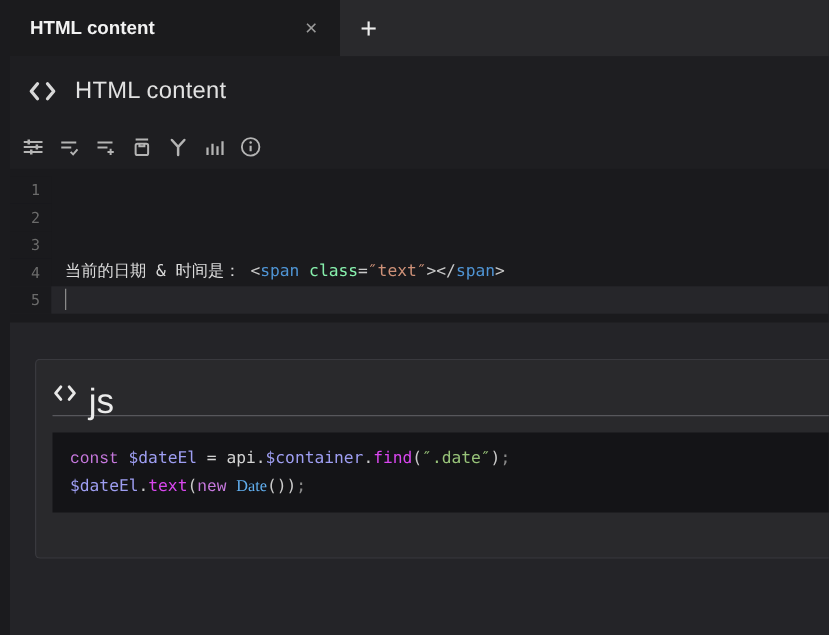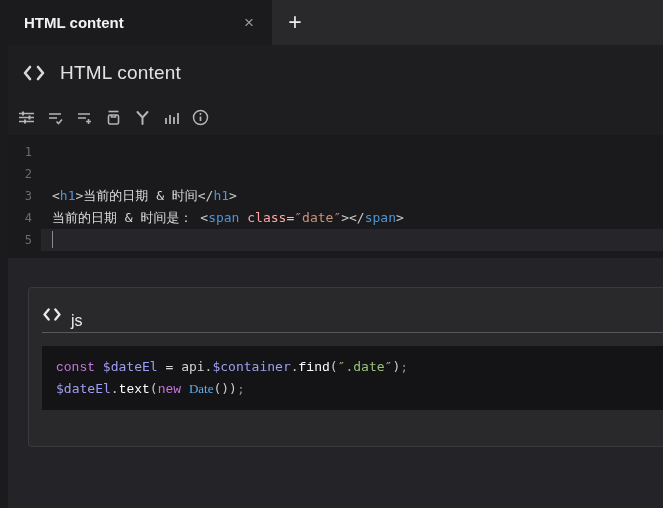--- a/index.html
+++ b/index.html
@@ -46,40 +46,40 @@
   .gutter {
     width:33px; min-width:33px; text-align:right; padding-right:9px;
     color:#6b6b6b; font-size:12px; user-select:none; background:#1a1a1d;
   }
   .line-content { white-space:pre; padding-left:11px; }
   .caret { position:absolute; left:44px; top:2px; width:1px; height:17px; background:#8a8a8a; }
 
   
   .tk-punct  { color:#c9c9c9; }
   .tk-tag    { color:#4f94d4; }
-  .tk-attr   { color:#fca5a5; }
+  .tk-attr   { color:#86efac; }
   .tk-hstr   { color:#ce9178; }
   .tk-text   { color:#dcdcdc; }
   
   .tk-kw     { color:#c678dd;font-family:Liberation Mono, monospace; }
   .tk-var    { color:#9e9ef2;margin-top:36px; }
   .tk-plain  { color:#d4d4d4; }
-  .tk-func   { color:#ffffff;font-family:Liberation Mono, monospace; }
+  .tk-func   { color:#d946ef; }
   .tk-jstr   { color:#98c379;text-align:right; }
   .tk-cls    { color:#61aeee;font-family:Liberation Serif, serif; }
   .tk-semi   { color:#8a8a8a; }
 
   
   .js-card {
     position:absolute; left:28px; top:287px; width:660px; height:160px;
     background:#29292c; border:1px solid #39393e; border-right:none;
     border-radius:4px 0 0 4px;
   }
   .js-header { display:flex; align-items:center; padding:14px 0 0 13px; height:38px; }
-  .js-title { font-size:16px; color:#ececec; margin-left:9px; font-weight:400;margin-top:13px; }
+  .js-title { font-size:28px; color:#ececec; margin-left:9px; font-weight:400;margin-top:13px; }
   .js-divider { height:1px; background:#57575c; margin:6px 0 0 13px; }
   .js-codeblock {
     margin:13px 0 0 13px; height:64px; background:#141417;
     font-family:"DejaVu Sans Mono","Liberation Mono",monospace; font-size:13px;
     padding:10px 0 0 14px;
   }
   .js-line { height:22px; line-height:22px; white-space:pre; }
 </style>
 </head>
 <body>
@@ -153,25 +153,24 @@
   <div id="editor-lines">
       <div class="code-line">
         <span class="gutter">1</span>
       </div>
       <div class="code-line">
         <span class="gutter">2</span>
         <span class="line-content"></span>
       </div>
       <div class="code-line">
         <span class="gutter">3</span>
-        <span class="line-content"><span class="tk-punct">&lt;</span><span class="tk-tag">h1</span><span class="tk-punct">&gt;</span><span class="tk-text">当前的日期 &amp; 时间</span><span class="tk-punct">&lt;/</span><span class="tk-tag">h1</span><span class="tk-punct">&gt;</span></span>
       </div>
       <div class="code-line">
         <span class="gutter">4</span>
-        <span class="line-content"><span class="tk-text">当前的日期 &amp; 时间是： </span><span class="tk-punct">&lt;</span><span class="tk-tag">span</span><span class="tk-attr"> class</span><span class="tk-punct">=</span><span class="tk-hstr">″date″</span><span class="tk-punct">&gt;</span><span class="tk-punct">&lt;/</span><span class="tk-tag">span</span><span class="tk-punct">&gt;</span></span>
+        <span class="line-content"><span class="tk-text">当前的日期 &amp; 时间是： </span><span class="tk-punct">&lt;</span><span class="tk-tag">span</span><span class="tk-attr"> class</span><span class="tk-punct">=</span><span class="tk-hstr">″text″</span><span class="tk-punct">&gt;</span><span class="tk-punct">&lt;/</span><span class="tk-tag">span</span><span class="tk-punct">&gt;</span></span>
       </div>
       <div class="code-line active">
         <span class="gutter">5</span>
         <span class="line-content"></span>
         <span class="caret"></span>
       </div>
     </div>
 </div>
 
 <div class="js-card">

